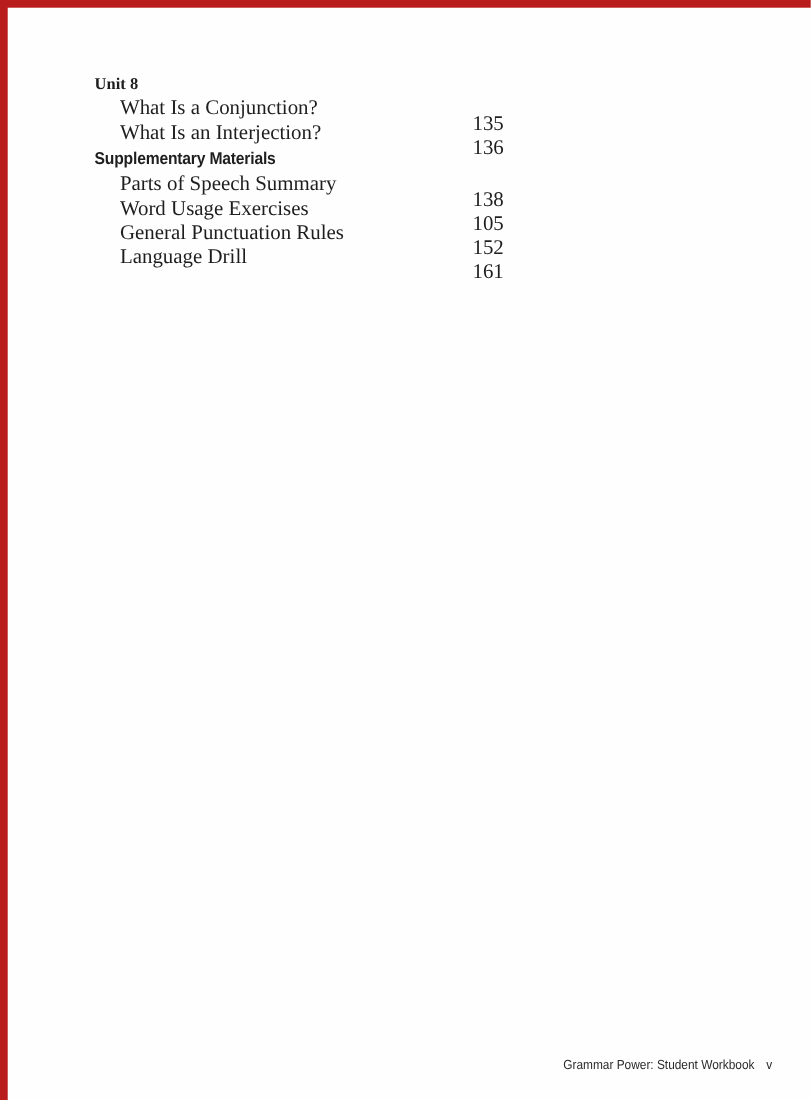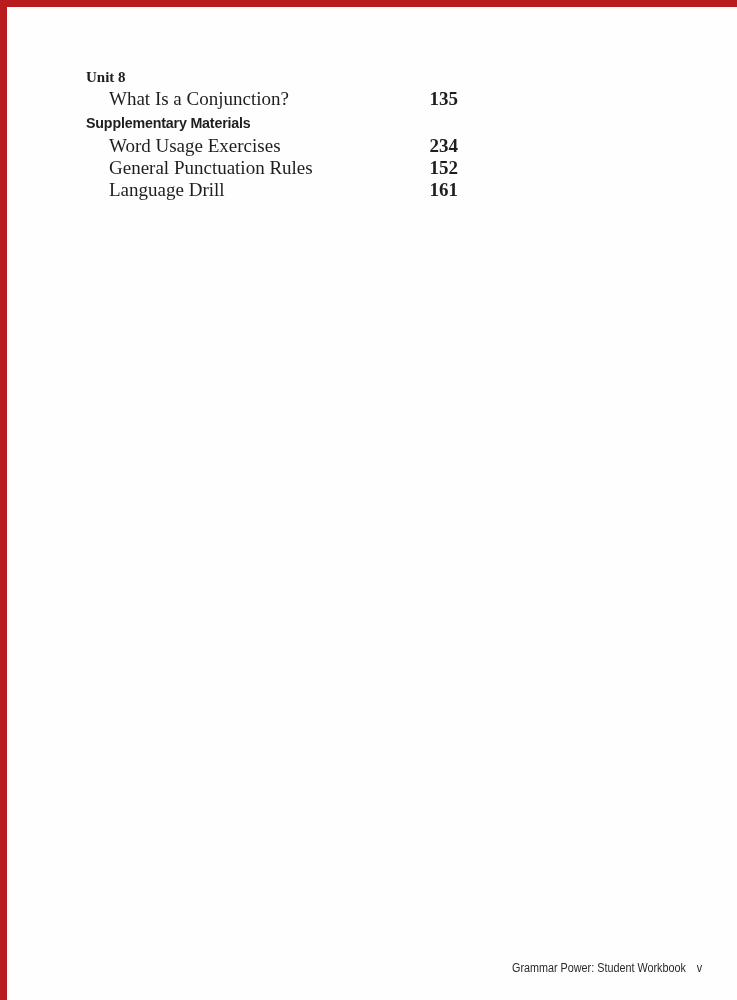--- a/index.html
+++ b/index.html
@@ -31,21 +31,21 @@
   .unit-label { margin-top: 0; }
   .entry {
     position: relative;
     font-size: 19px;
     line-height: 22px;
     height: 22px;
     padding-left: 23px;
   }
   .entry .page-num {
     position: absolute;
-    right: 3px; top: 0; font-weight: bold;
+    right: 3px; top: 14px;
   }
   .section-title {
     font-family: "Liberation Sans", "DejaVu Sans", sans-serif;
     font-weight: bold;
     font-size: 15.5px;
     line-height: 24px;
     height: 24px;
     margin-top: 1px;
     letter-spacing: -0.2px;
     transform: scaleX(0.92);
@@ -67,26 +67,34 @@
 <body>
 
 <div class="page">
   <div class="toc">
     <div class="unit-label">Unit 8</div>
 
     <div class="entry">
       <span>What Is a Conjunction?</span>
       <span class="page-num">135</span>
     </div>
+    <div class="entry">
+      <span>What Is an Interjection?</span>
+      <span class="page-num">136</span>
+    </div>
 
     <div class="section-title">Supplementary Materials</div>
 
     <div class="entry">
+      <span>Parts of Speech Summary</span>
+      <span class="page-num">138</span>
+    </div>
+    <div class="entry">
       <span>Word Usage Exercises</span>
-      <span class="page-num">234</span>
+      <span class="page-num">105</span>
     </div>
     <div class="entry">
       <span>General Punctuation Rules</span>
       <span class="page-num">152</span>
     </div>
     <div class="entry">
       <span>Language Drill</span>
       <span class="page-num">161</span>
     </div>
   </div>

